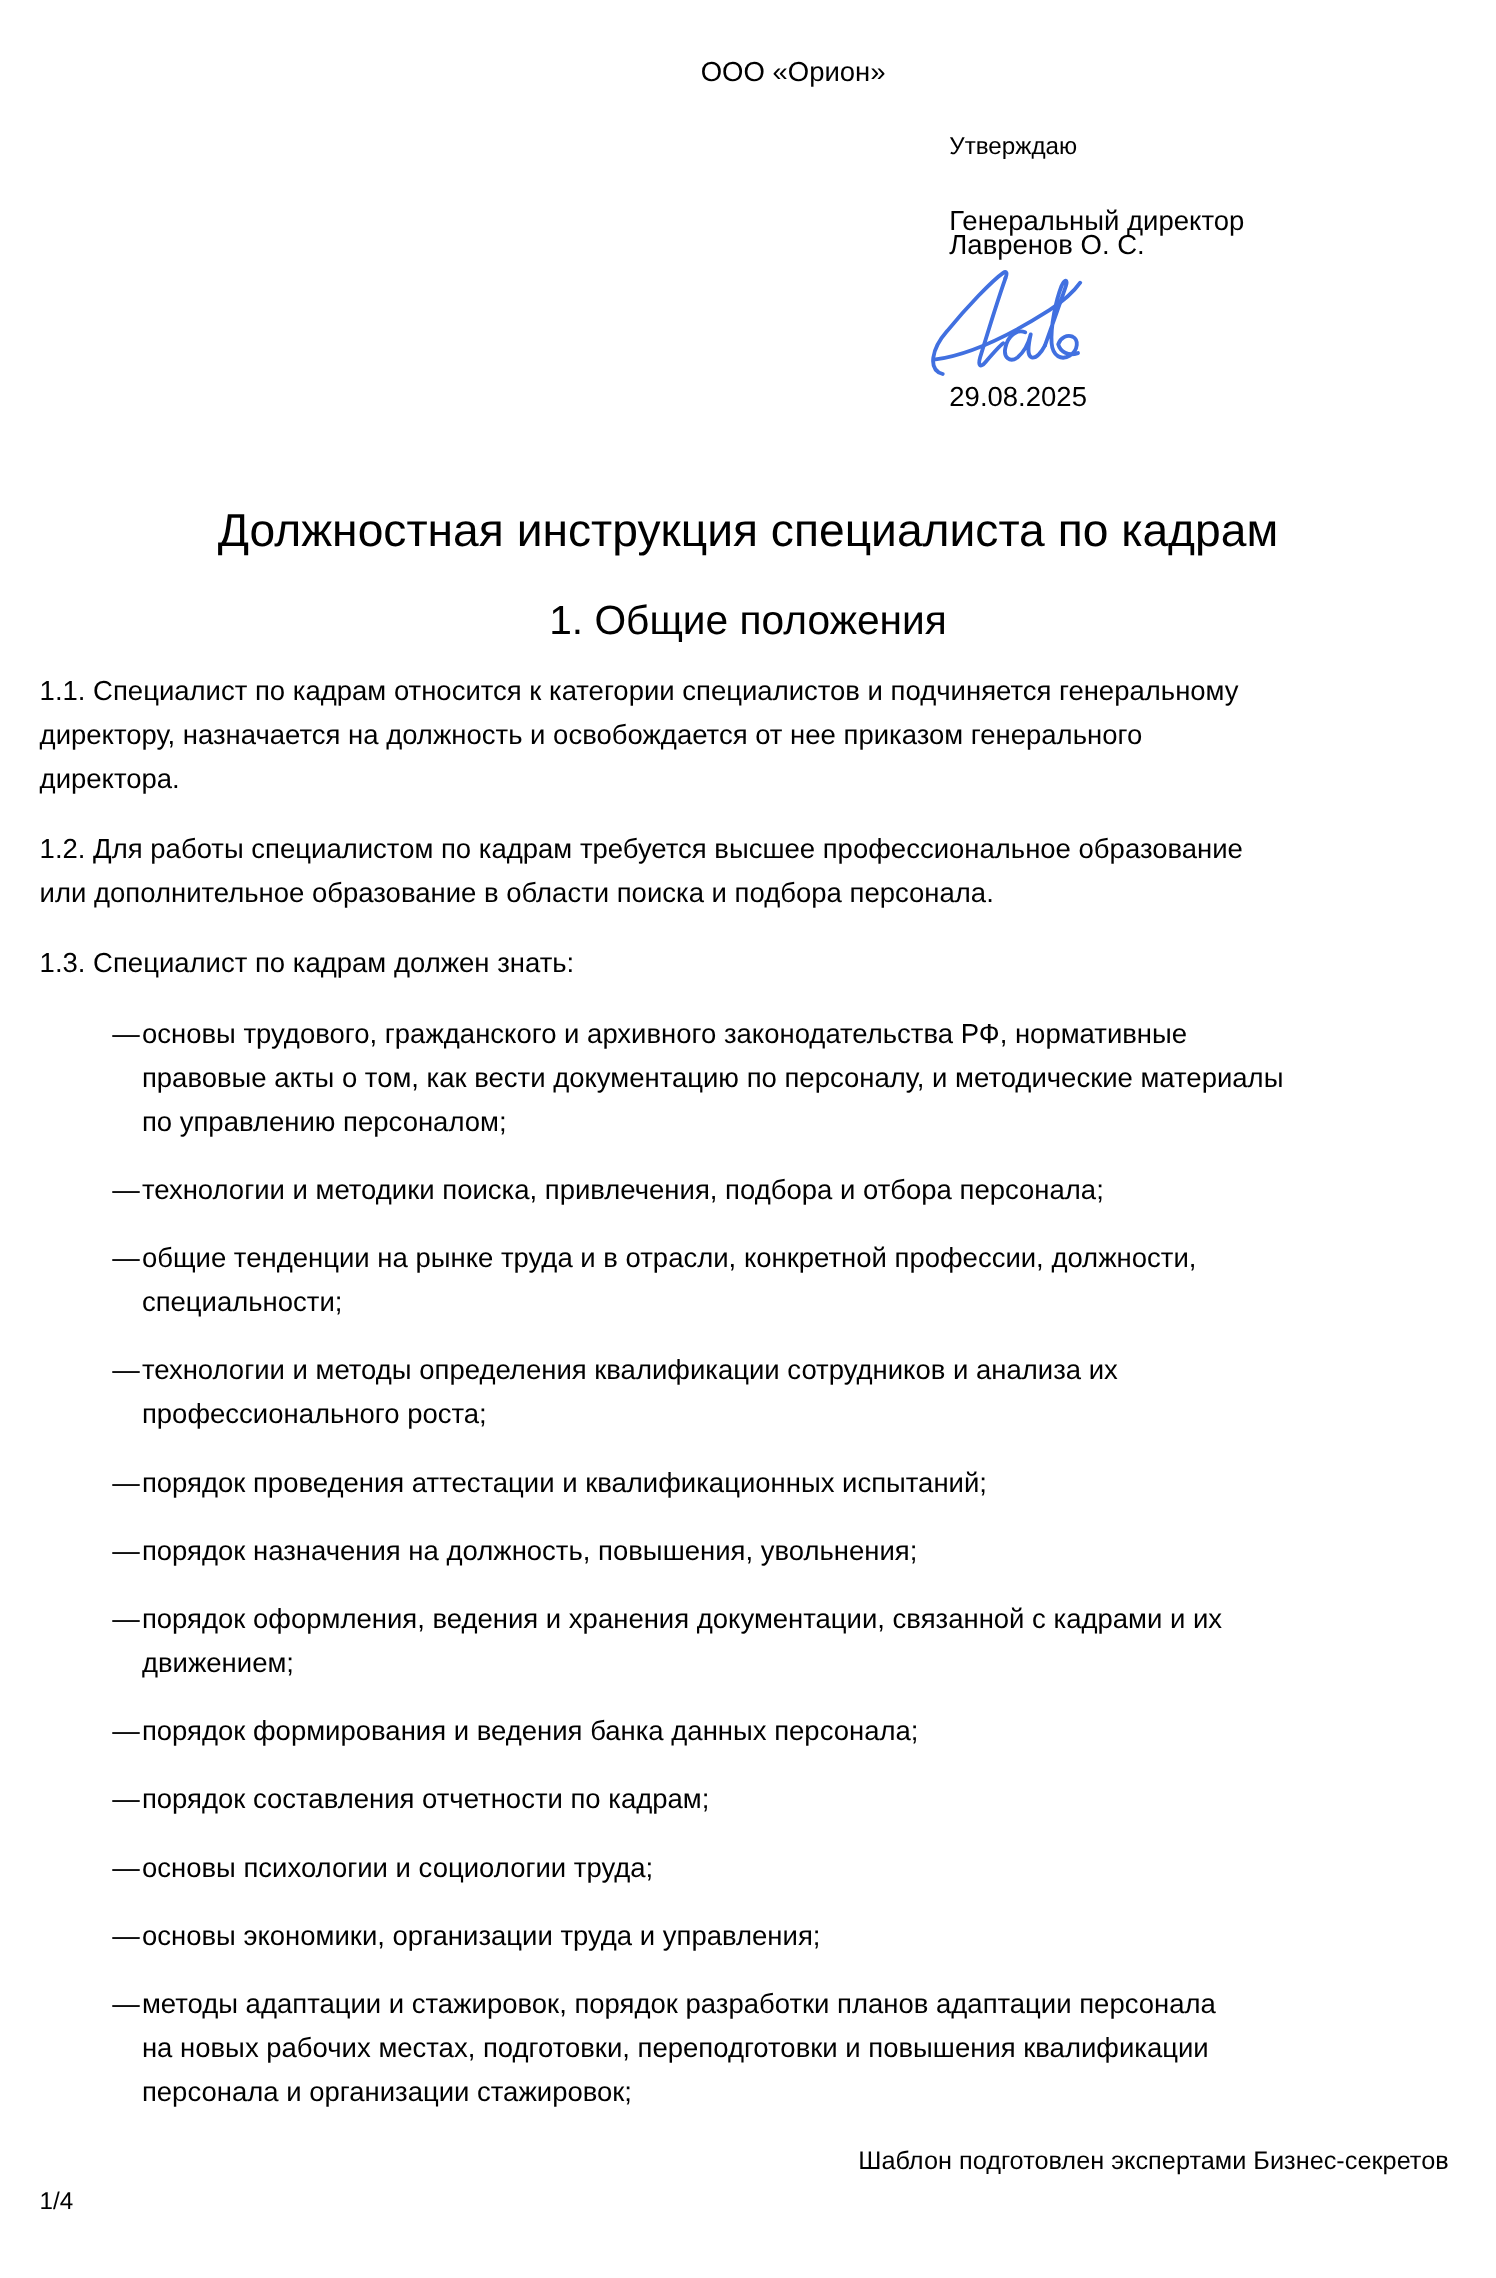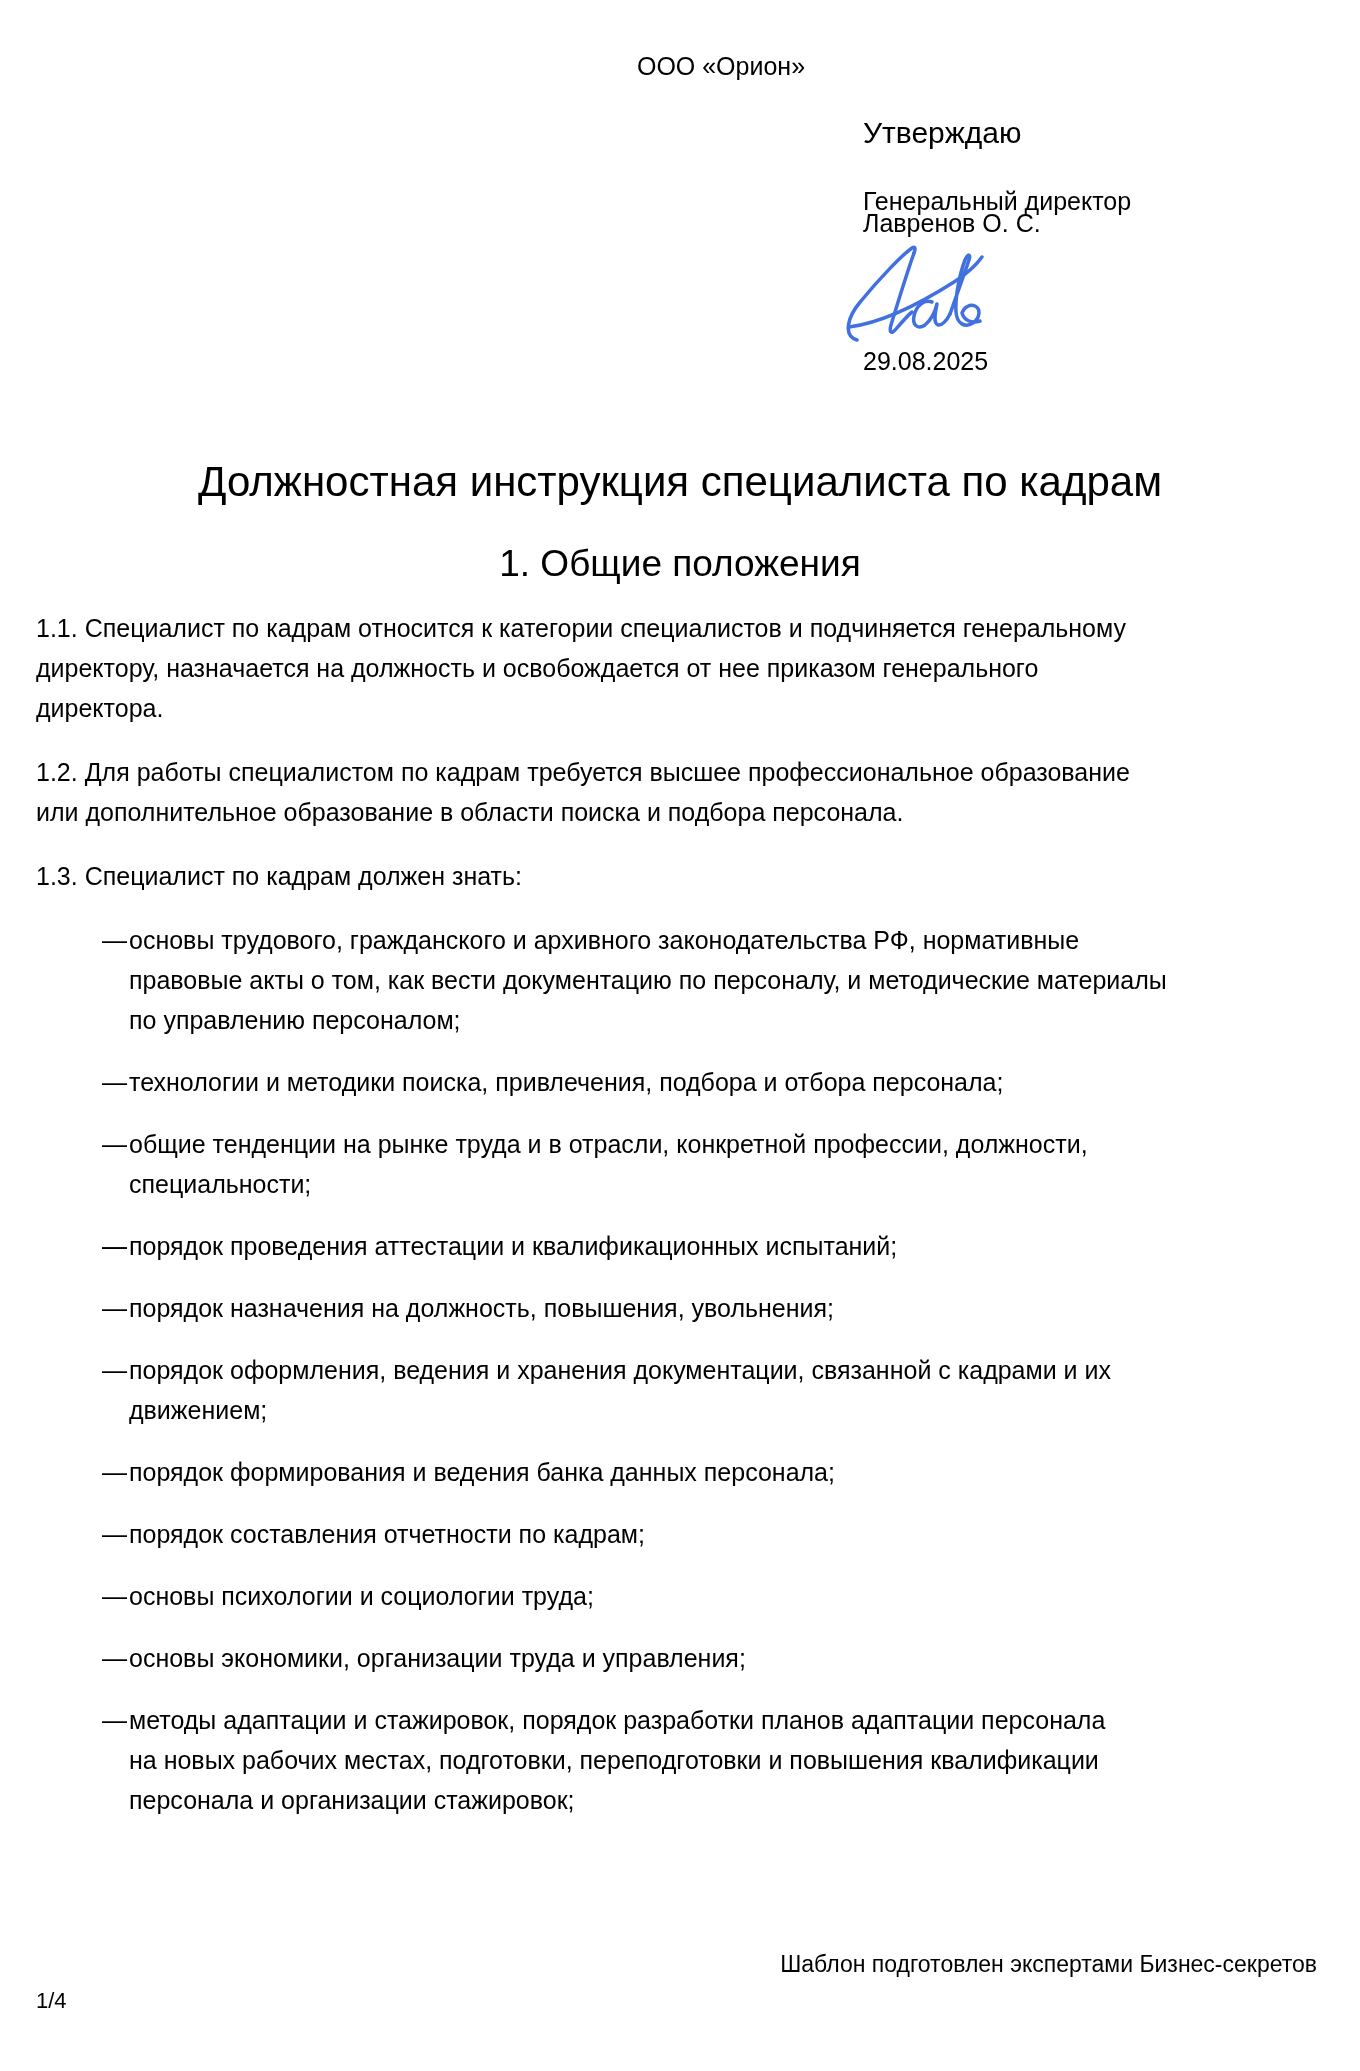--- a/index.html
+++ b/index.html
@@ -11,21 +11,21 @@
     font-family:"Liberation Sans","DejaVu Sans",sans-serif;
     color:#000000;
     overflow:hidden;
   }
   
   .header{position:relative;height:458px;}
   .org-name{
     position:absolute;top:51px;left:41px;width:1360px;
     text-align:center;font-size:25px;line-height:30px;
   }
-  .approve-label{position:absolute;top:118px;left:863px;font-size:30px;line-height:30px;}
+  .approve-label{position:absolute;top:118px;left:863px;font-size:22px;line-height:30px;}
   .approve-role {position:absolute;top:186px;left:863px;font-size:25px;line-height:30px;}
   .approve-name {position:absolute;top:208px;left:863px;font-size:25px;line-height:30px;}
   .approve-date {position:absolute;top:346px;left:863px;font-size:25px;line-height:30px;}
   .signature{position:absolute;top:244px;left:846px;width:168px;height:104px;}
   
   .doc-title{
     margin:0;font-weight:400;font-size:42px;line-height:48px;text-align:center;
   }
   .section-heading{
     margin:36px 0 0 0;font-weight:400;font-size:37px;line-height:44px;text-align:center;
@@ -100,20 +100,22 @@
         <span class="bullet-marker">—</span>
         <span class="bullet-text">технологии и методики поиска, привлечения, подбора и отбора персонала;</span>
       </div>
       <div class="bullet">
         <span class="bullet-marker">—</span>
         <span class="bullet-text">общие тенденции на рынке труда и в отрасли, конкретной профессии, должности,
 специальности;</span>
       </div>
       <div class="bullet">
         <span class="bullet-marker">—</span>
+        <span class="bullet-text">технологии и методы определения квалификации сотрудников и анализа их
+профессионального роста;</span>
       </div>
       <div class="bullet">
         <span class="bullet-marker">—</span>
         <span class="bullet-text">порядок проведения аттестации и квалификационных испытаний;</span>
       </div>
       <div class="bullet">
         <span class="bullet-marker">—</span>
         <span class="bullet-text">порядок назначения на должность, повышения, увольнения;</span>
       </div>
       <div class="bullet">

